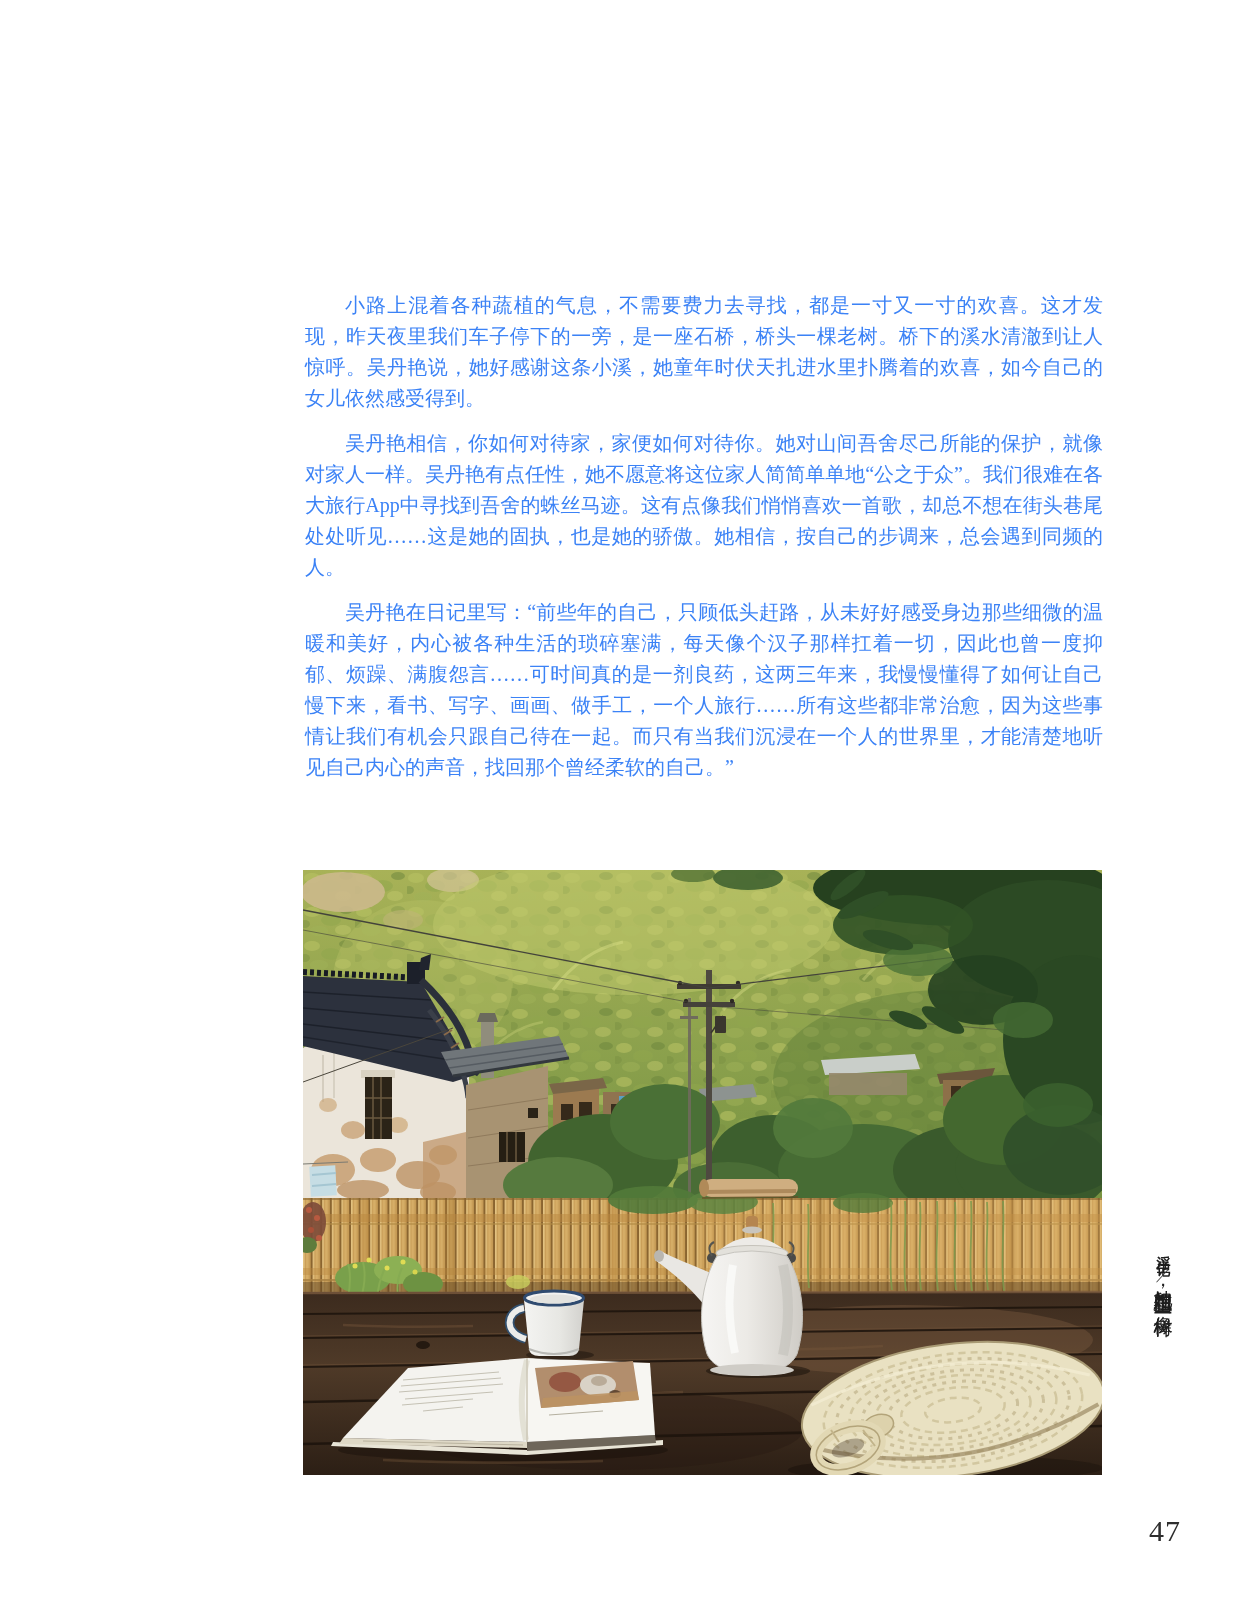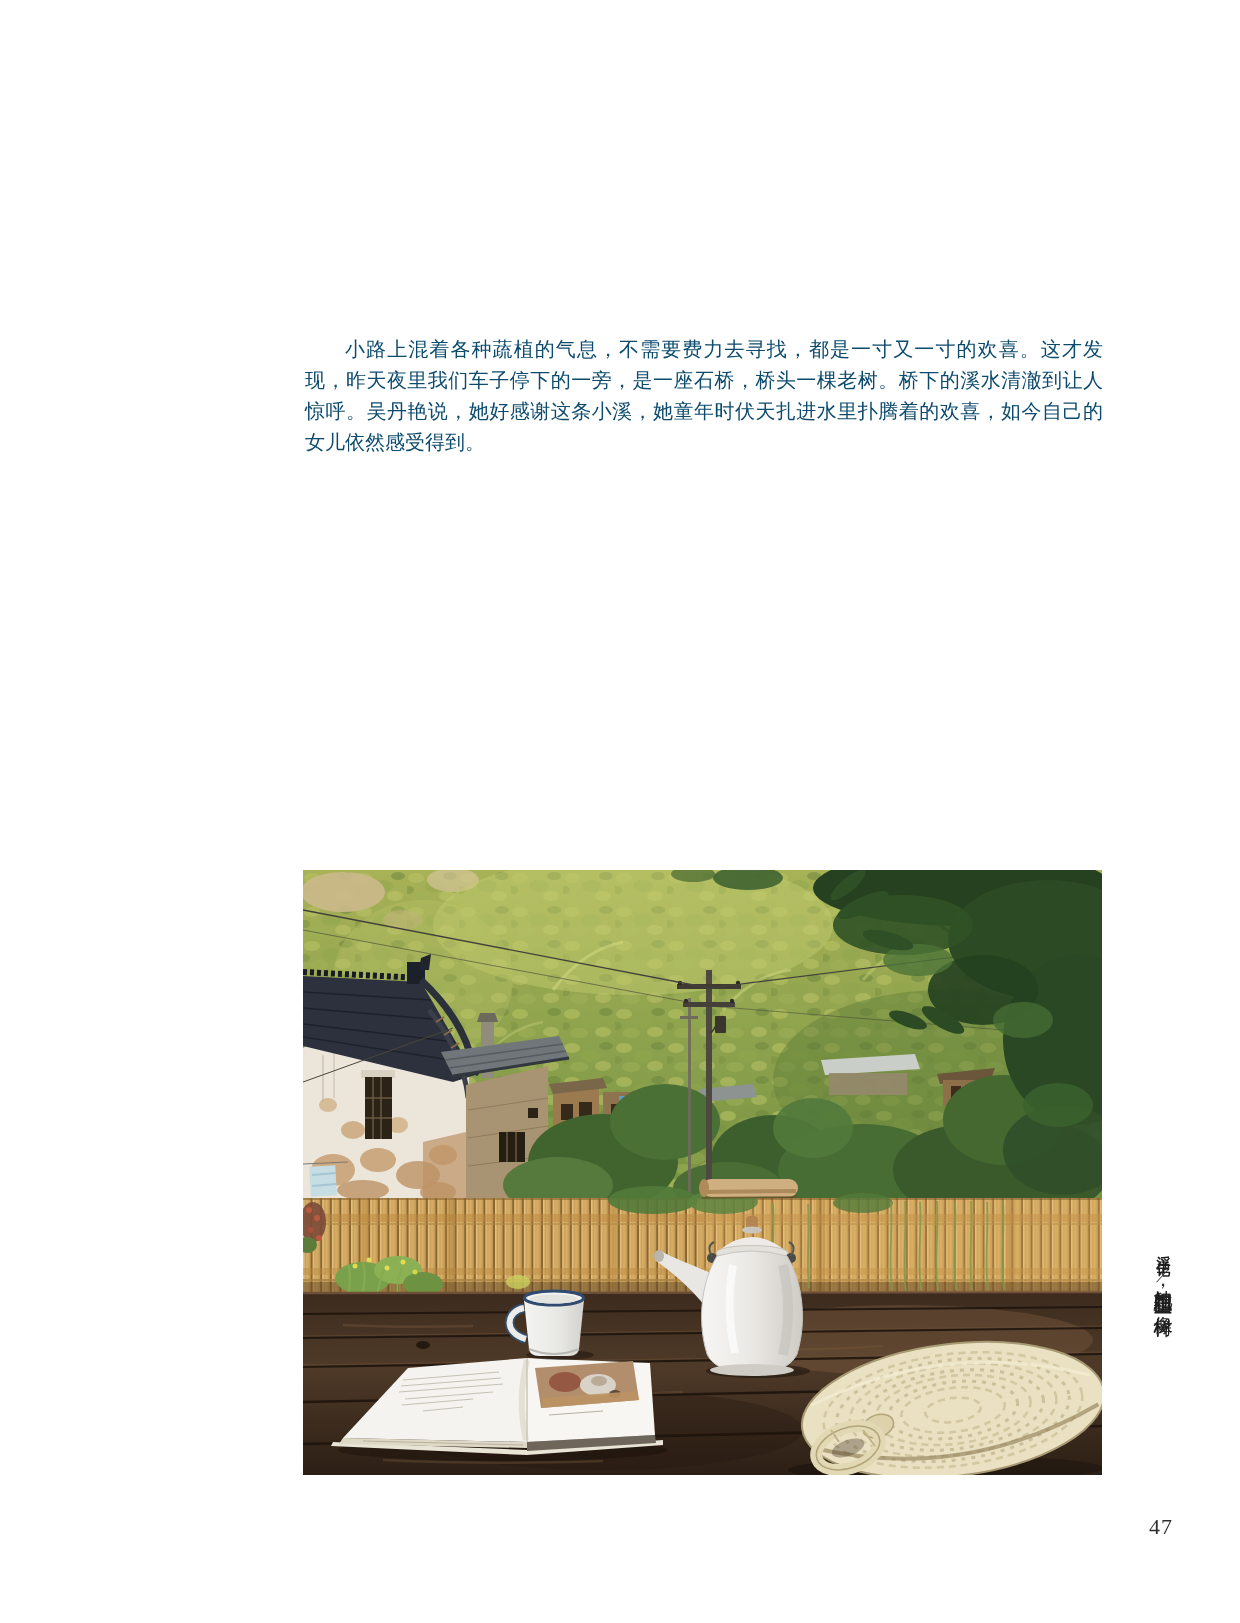--- a/index.html
+++ b/index.html
@@ -1,35 +1,37 @@
 <!DOCTYPE html>
 <html><head>
 <meta charset="utf-8">
 <style>
   html,body{margin:0;padding:0;}
   body{width:1240px;height:1623px;background:#ffffff;position:relative;
        font-family:"Liberation Serif","DejaVu Serif",serif;overflow:hidden;}
   .article{position:absolute;left:305px;top:290px;width:798px;
-           color:#0c4a6e;font-size:20px;line-height:31px;
-           text-align:justify;text-justify:inter-ideograph;margin-top:44px;}
+           color:#3b82f6;font-size:20px;line-height:31px;
+           text-align:justify;text-justify:inter-ideograph;}
   .article p{margin:0 0 14px 0;text-indent:2em;}
   .photo-wrap{position:absolute;left:303px;top:870px;width:799px;height:605px;overflow:hidden;}
   .photo-wrap svg{display:block;}
   .sidebar{position:absolute;left:1150px;top:1244px;height:300px;
            writing-mode:vertical-rl;text-orientation:mixed;color:#1e1e1e;}
   .sidebar .section{font-size:14px;font-weight:bold;letter-spacing:4px;}
   .sidebar .divider{font-size:15px;color:#3a3a3a;padding:2px 0;}
   .sidebar .title{font-size:19px;letter-spacing:1px;}
-  .pageno{position:absolute;left:1149px;top:1514px;font-size:22px;color:#2e2e2e;letter-spacing:1px;}
+  .pageno{position:absolute;left:1149px;top:1514px;font-size:30px;color:#2e2e2e;letter-spacing:1px;}
 </style>
 </head>
 <body>
 
 <div class="article">
   <p>小路上混着各种蔬植的气息，不需要费力去寻找，都是一寸又一寸的欢喜。这才发现，昨天夜里我们车子停下的一旁，是一座石桥，桥头一棵老树。桥下的溪水清澈到让人惊呼。吴丹艳说，她好感谢这条小溪，她童年时伏天扎进水里扑腾着的欢喜，如今自己的女儿依然感受得到。</p>
+  <p>吴丹艳相信，你如何对待家，家便如何对待你。她对山间吾舍尽己所能的保护，就像对家人一样。吴丹艳有点任性，她不愿意将这位家人简简单单地“公之于众”。我们很难在各大旅行App中寻找到吾舍的蛛丝马迹。这有点像我们悄悄喜欢一首歌，却总不想在街头巷尾处处听见……这是她的固执，也是她的骄傲。她相信，按自己的步调来，总会遇到同频的人。</p>
+  <p>吴丹艳在日记里写：“前些年的自己，只顾低头赶路，从未好好感受身边那些细微的温暖和美好，内心被各种生活的琐碎塞满，每天像个汉子那样扛着一切，因此也曾一度抑郁、烦躁、满腹怨言……可时间真的是一剂良药，这两三年来，我慢慢懂得了如何让自己慢下来，看书、写字、画画、做手工，一个人旅行……所有这些都非常治愈，因为这些事情让我们有机会只跟自己待在一起。而只有当我们沉浸在一个人的世界里，才能清楚地听见自己内心的声音，找回那个曾经柔软的自己。”</p>
 </div>
 
 <div class="photo-wrap">
 <svg width="799" height="605" viewBox="0 0 799 605" xmlns="http://www.w3.org/2000/svg">
   <defs>
     <linearGradient id="hillGrad" x1="0" y1="0" x2="0" y2="1">
       <stop offset="0" stop-color="#a8b257"></stop>
           <stop offset="0.55" stop-color="#8aa04c"></stop>
           <stop offset="1" stop-color="#74903f"></stop>
     </linearGradient>

